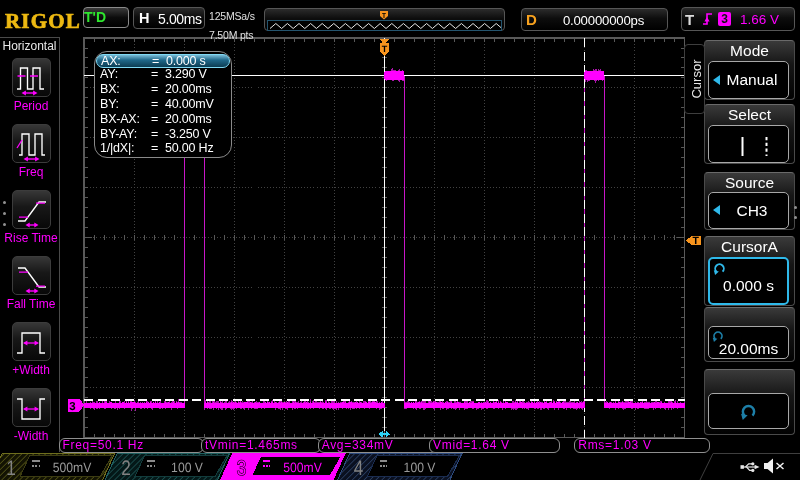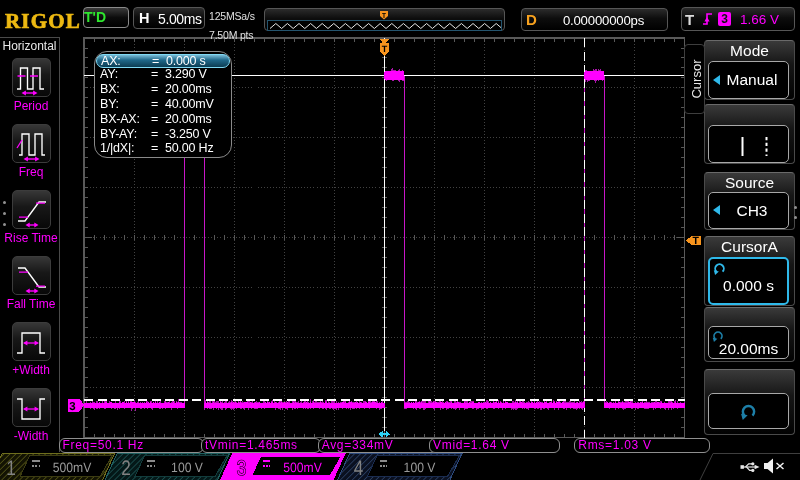--- a/index.html
+++ b/index.html
@@ -241,20 +241,21 @@
         <span class="il">1/|dX|:</span>
         <span class="ie">=</span>
         <span class="iv">50.00 Hz</span>
       </div>
     </div>
 <div class="grp" style="top:40px;height:60px">
       <div class="glab">Mode</div>
       <div class="gbtn" style="top:20px;height:38px;line-height:36px"><span class="ltri"></span><span style="margin-left:7px">Manual</span></div>
     </div>
     <div class="grp" style="top:104px;height:60px">
+      <div class="glab">Select</div>
       <div class="gbtn" style="top:20px;height:38px"><svg width="81" height="36" viewBox="0 0 81 36">
           <path d="M33.5 11v19" stroke="#fff" stroke-width="2"></path>
           <path d="M57.5 11v19" stroke="#fff" stroke-width="2" stroke-dasharray="3.2 2.6"></path>
         </svg></div>
     </div>
     <div class="grp" style="top:172px;height:58px">
       <div class="glab">Source</div>
       <div class="gbtn" style="top:19px;height:37px;line-height:35px"><span class="ltri"></span><span style="margin-left:7px">CH3</span></div>
     </div>
     <div class="grp" style="top:236px;height:70px">

